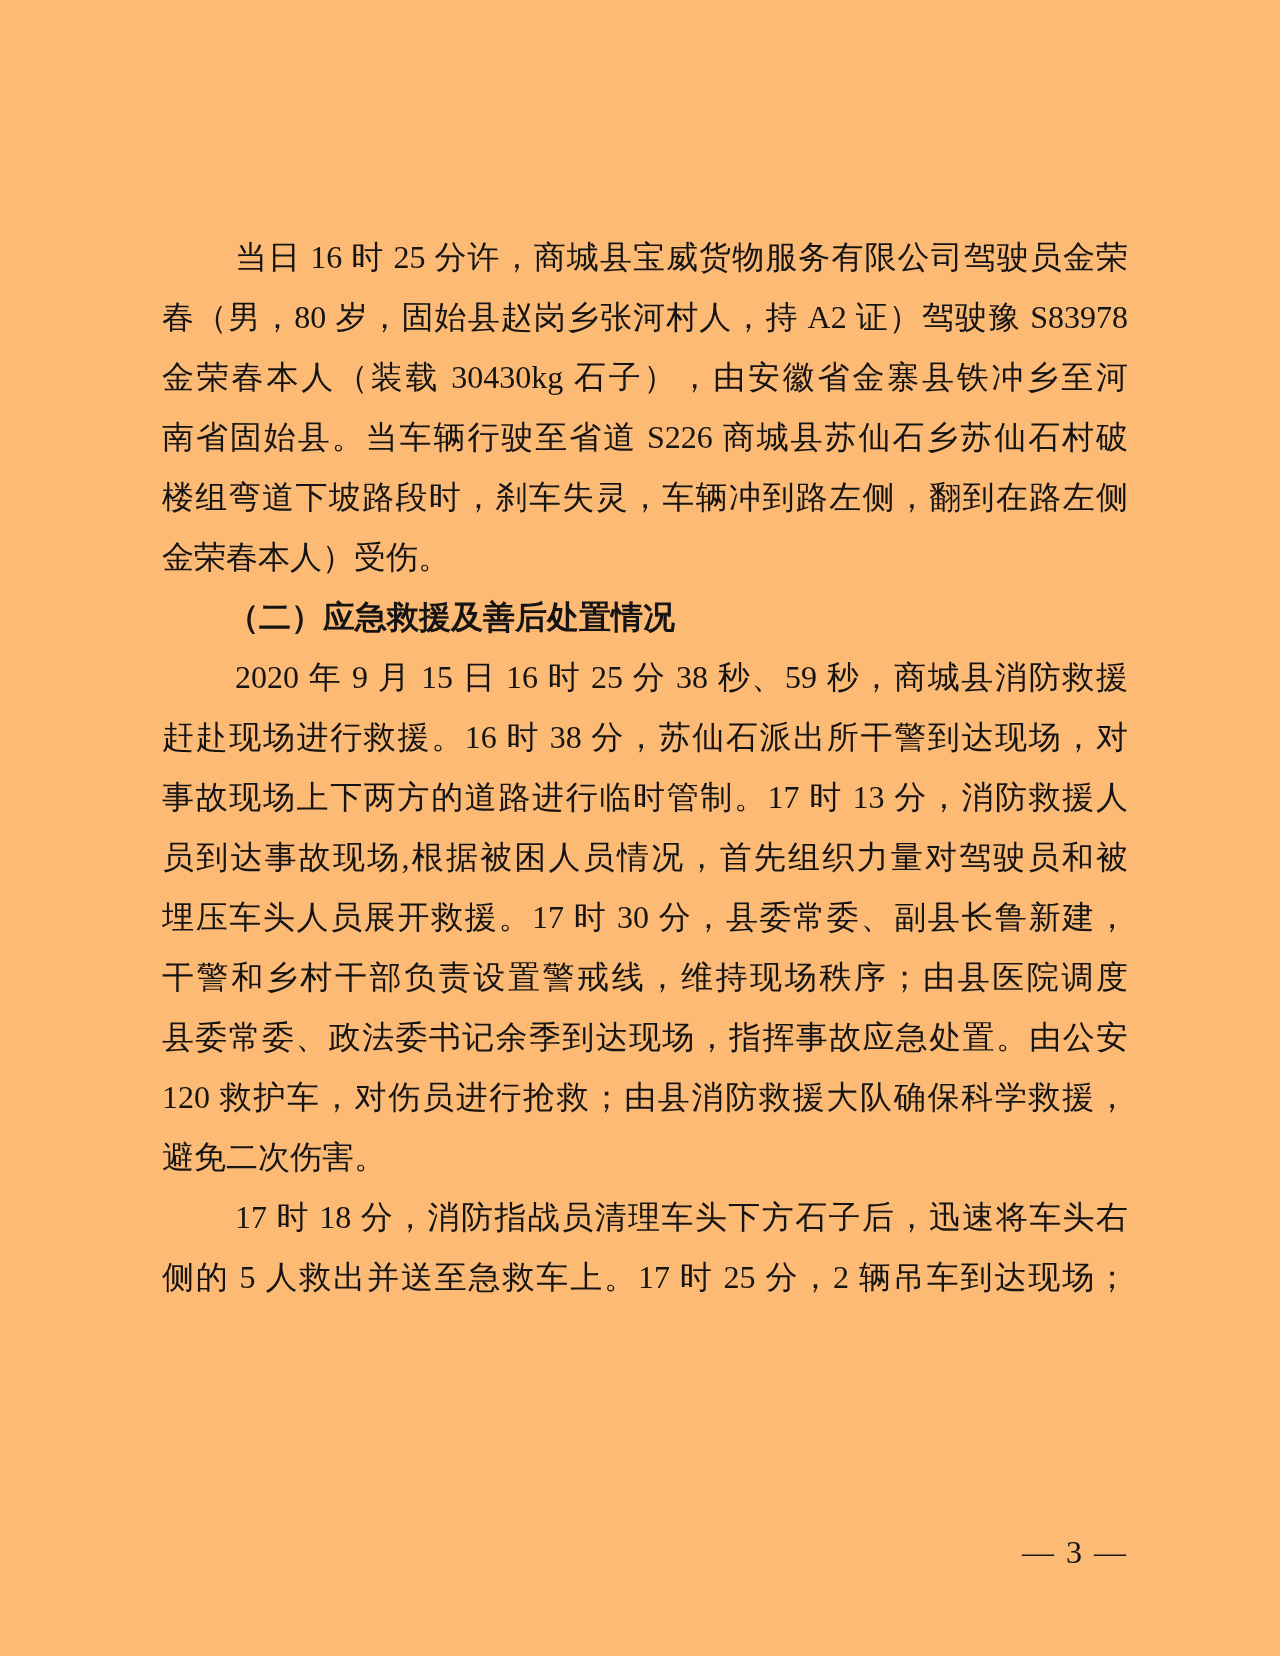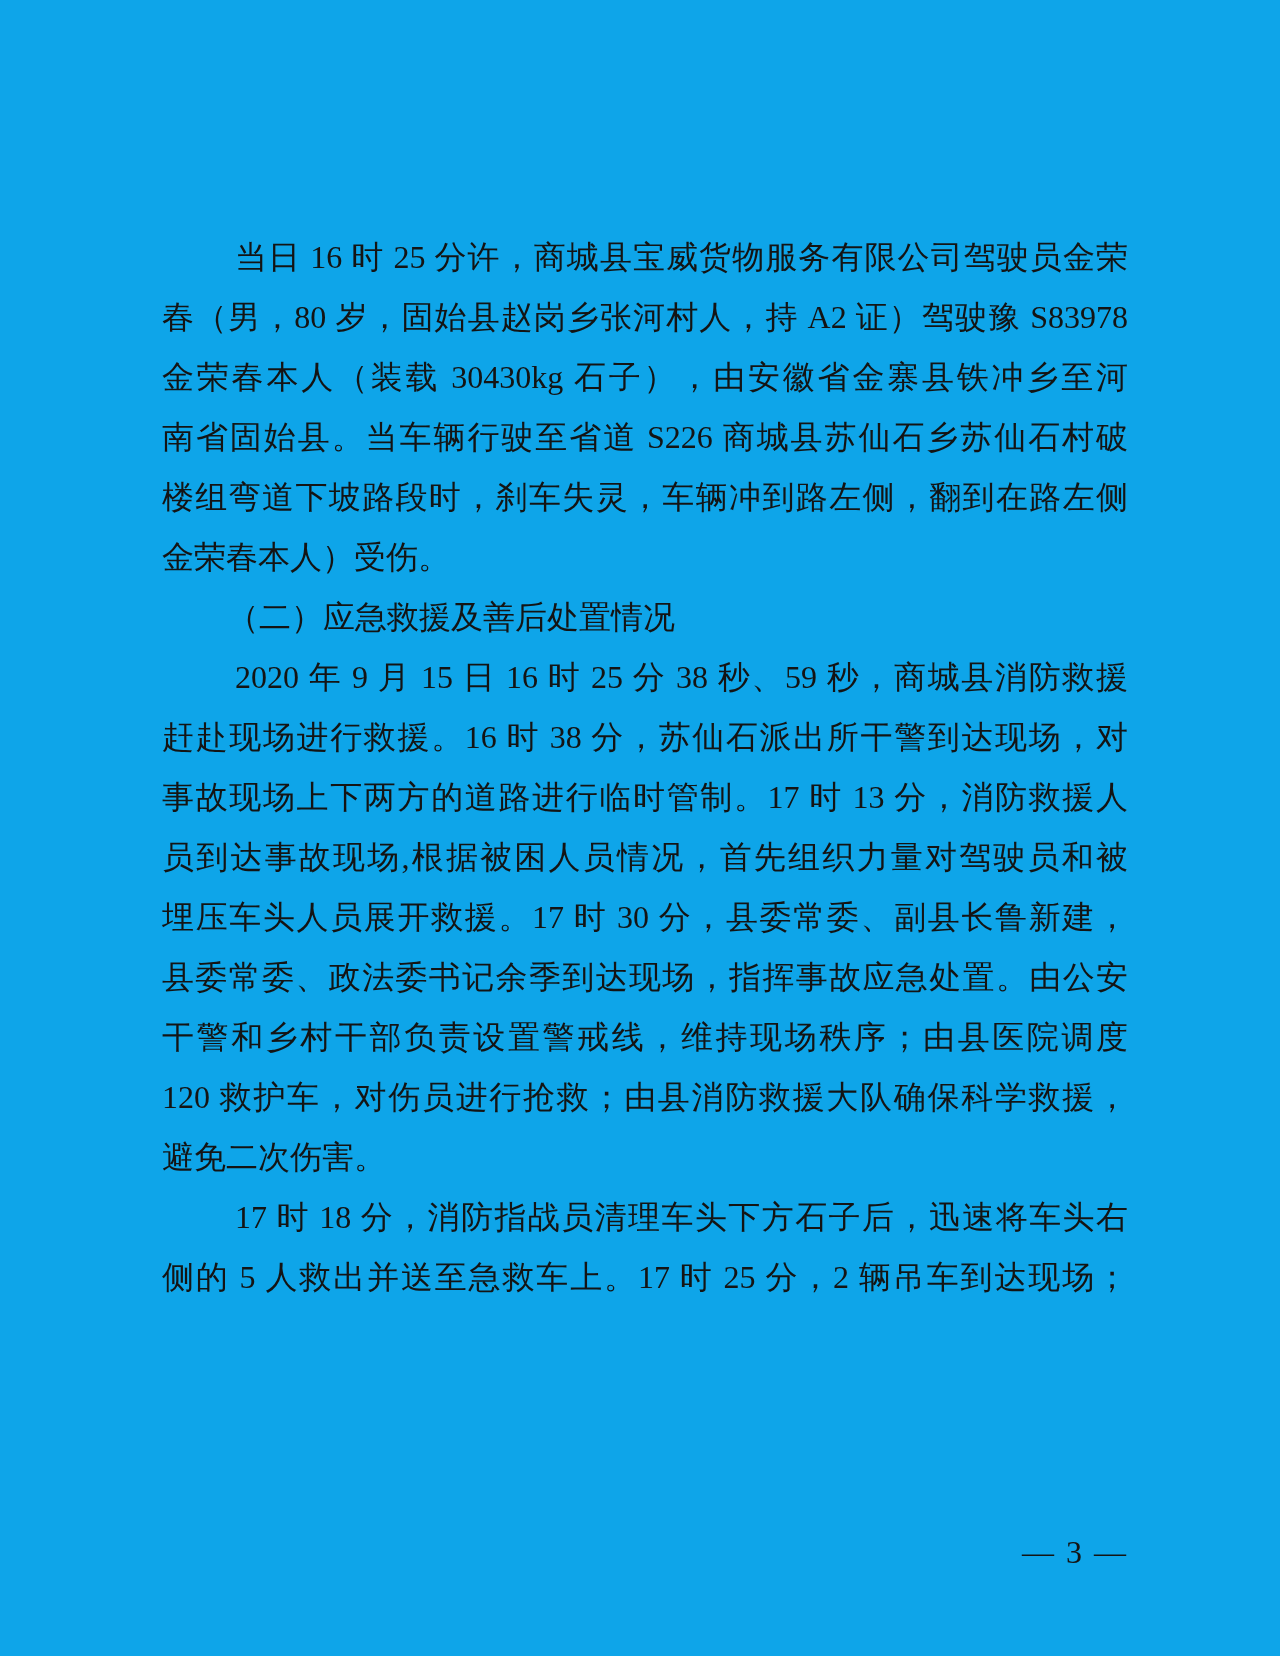--- a/index.html
+++ b/index.html
@@ -4,21 +4,21 @@
 <style>
   html, body {
     margin: 0;
     padding: 0;
     background: #ffffff;
   }
   .page {
     position: relative;
     width: 1280px;
     height: 1656px;
-    background: #0ea5e9;
+    background: #fdba74;
     font-family: "Liberation Serif", "DejaVu Serif", serif;
     color: #141414;
     overflow: hidden;
   }
   .text-block {
     position: absolute;
     left: 162px;
     top: 227px;
     width: 966px;
   }
@@ -32,21 +32,21 @@
     letter-spacing: 0;
   }
   .ln.indent {
     text-indent: 73px;
   }
   .ln.short {
     text-align: center;
     text-align-last: left;
   }
   .ln.heading {
-    font-weight: normal;
+    font-weight: bold;
     text-align: center;
     text-align-last: left;
     text-indent: 65px;
   }
   .page-number {
     position: absolute;
     top: 1530px;
     right: 152px;
     font-size: 32px;
     line-height: 44px;
@@ -64,21 +64,21 @@
     <div class="ln">金荣春本人（装载 30430kg 石子），由安徽省金寨县铁冲乡至河</div>
     <div class="ln">南省固始县。当车辆行驶至省道 S226 商城县苏仙石乡苏仙石村破</div>
     <div class="ln">楼组弯道下坡路段时，刹车失灵，车辆冲到路左侧，翻到在路左侧</div>
     <div class="ln short">金荣春本人）受伤。</div>
     <div class="ln heading">（二）应急救援及善后处置情况</div>
     <div class="ln indent">2020 年 9 月 15 日 16 时 25 分 38 秒、59 秒，商城县消防救援</div>
     <div class="ln">赶赴现场进行救援。16 时 38 分，苏仙石派出所干警到达现场，对</div>
     <div class="ln">事故现场上下两方的道路进行临时管制。17 时 13 分，消防救援人</div>
     <div class="ln">员到达事故现场,根据被困人员情况，首先组织力量对驾驶员和被</div>
     <div class="ln">埋压车头人员展开救援。17 时 30 分，县委常委、副县长鲁新建，</div>
+    <div class="ln">干警和乡村干部负责设置警戒线，维持现场秩序；由县医院调度</div>
     <div class="ln">县委常委、政法委书记余季到达现场，指挥事故应急处置。由公安</div>
-    <div class="ln">干警和乡村干部负责设置警戒线，维持现场秩序；由县医院调度</div>
     <div class="ln">120 救护车，对伤员进行抢救；由县消防救援大队确保科学救援，</div>
     <div class="ln short">避免二次伤害。</div>
     <div class="ln indent">17 时 18 分，消防指战员清理车头下方石子后，迅速将车头右</div>
     <div class="ln">侧的 5 人救出并送至急救车上。17 时 25 分，2 辆吊车到达现场；</div>
   </div>
   <div class="page-number">— 3 —</div>
 </div>
 
 </body></html>

